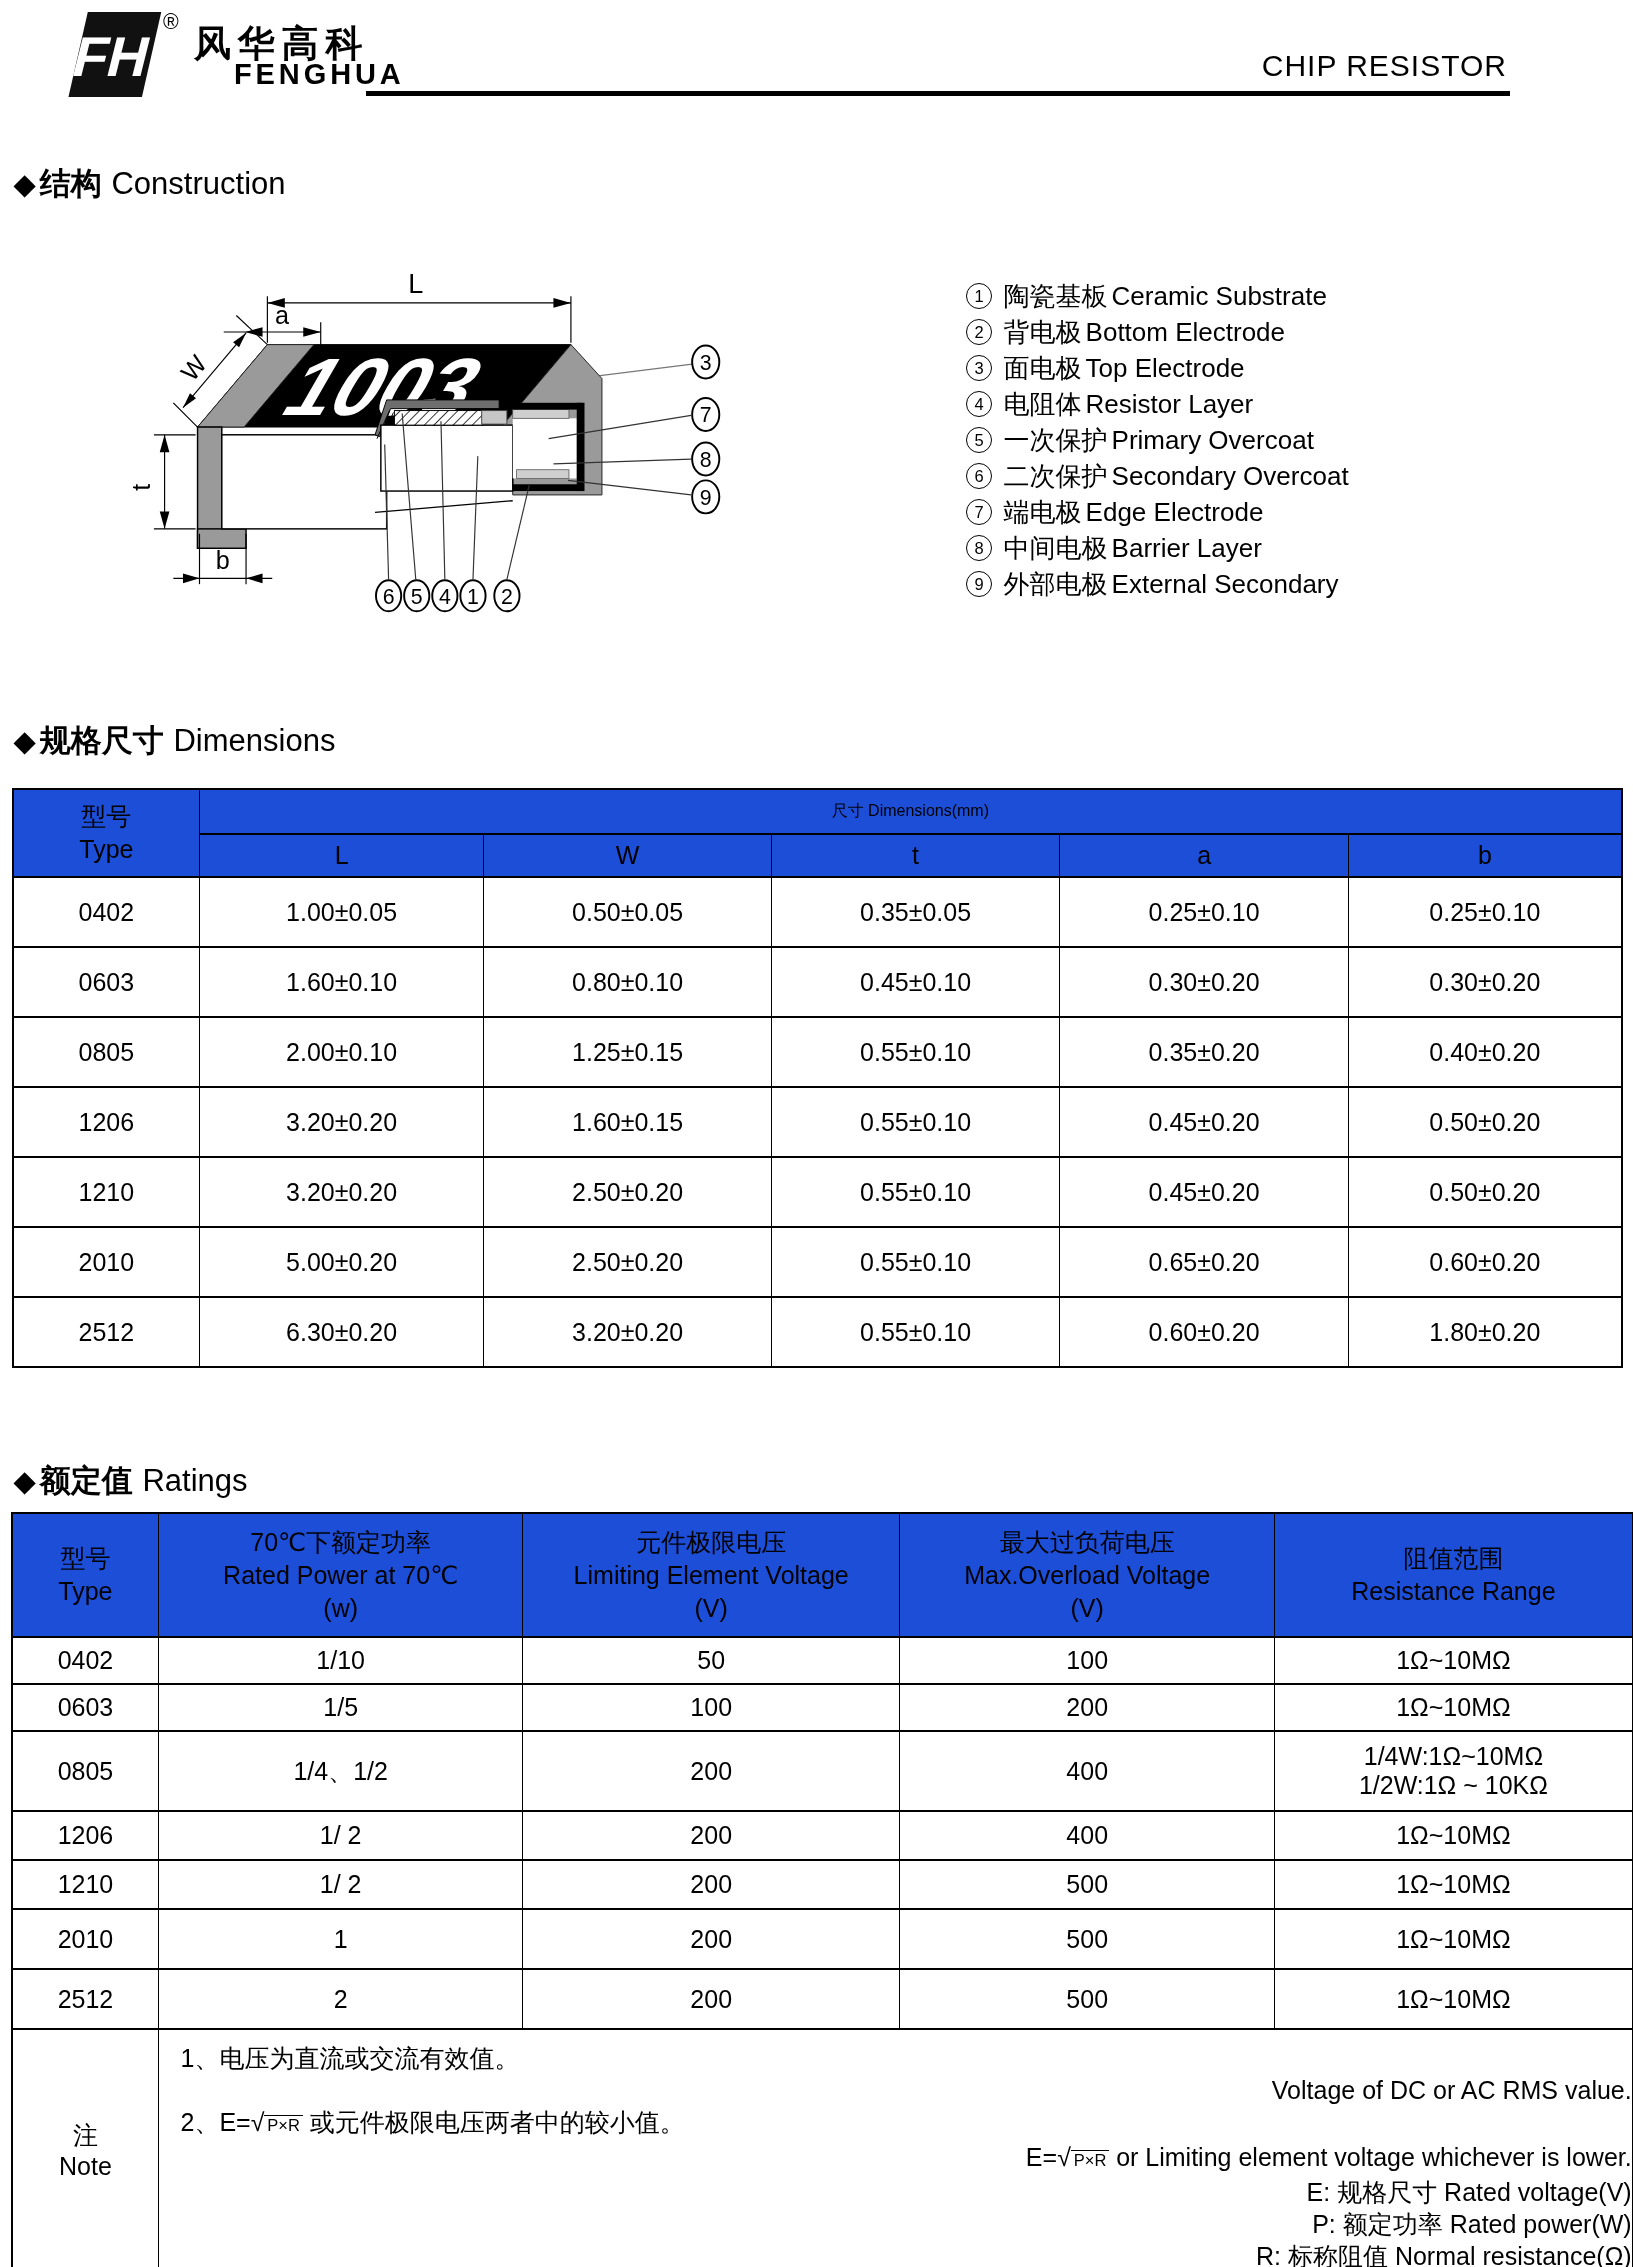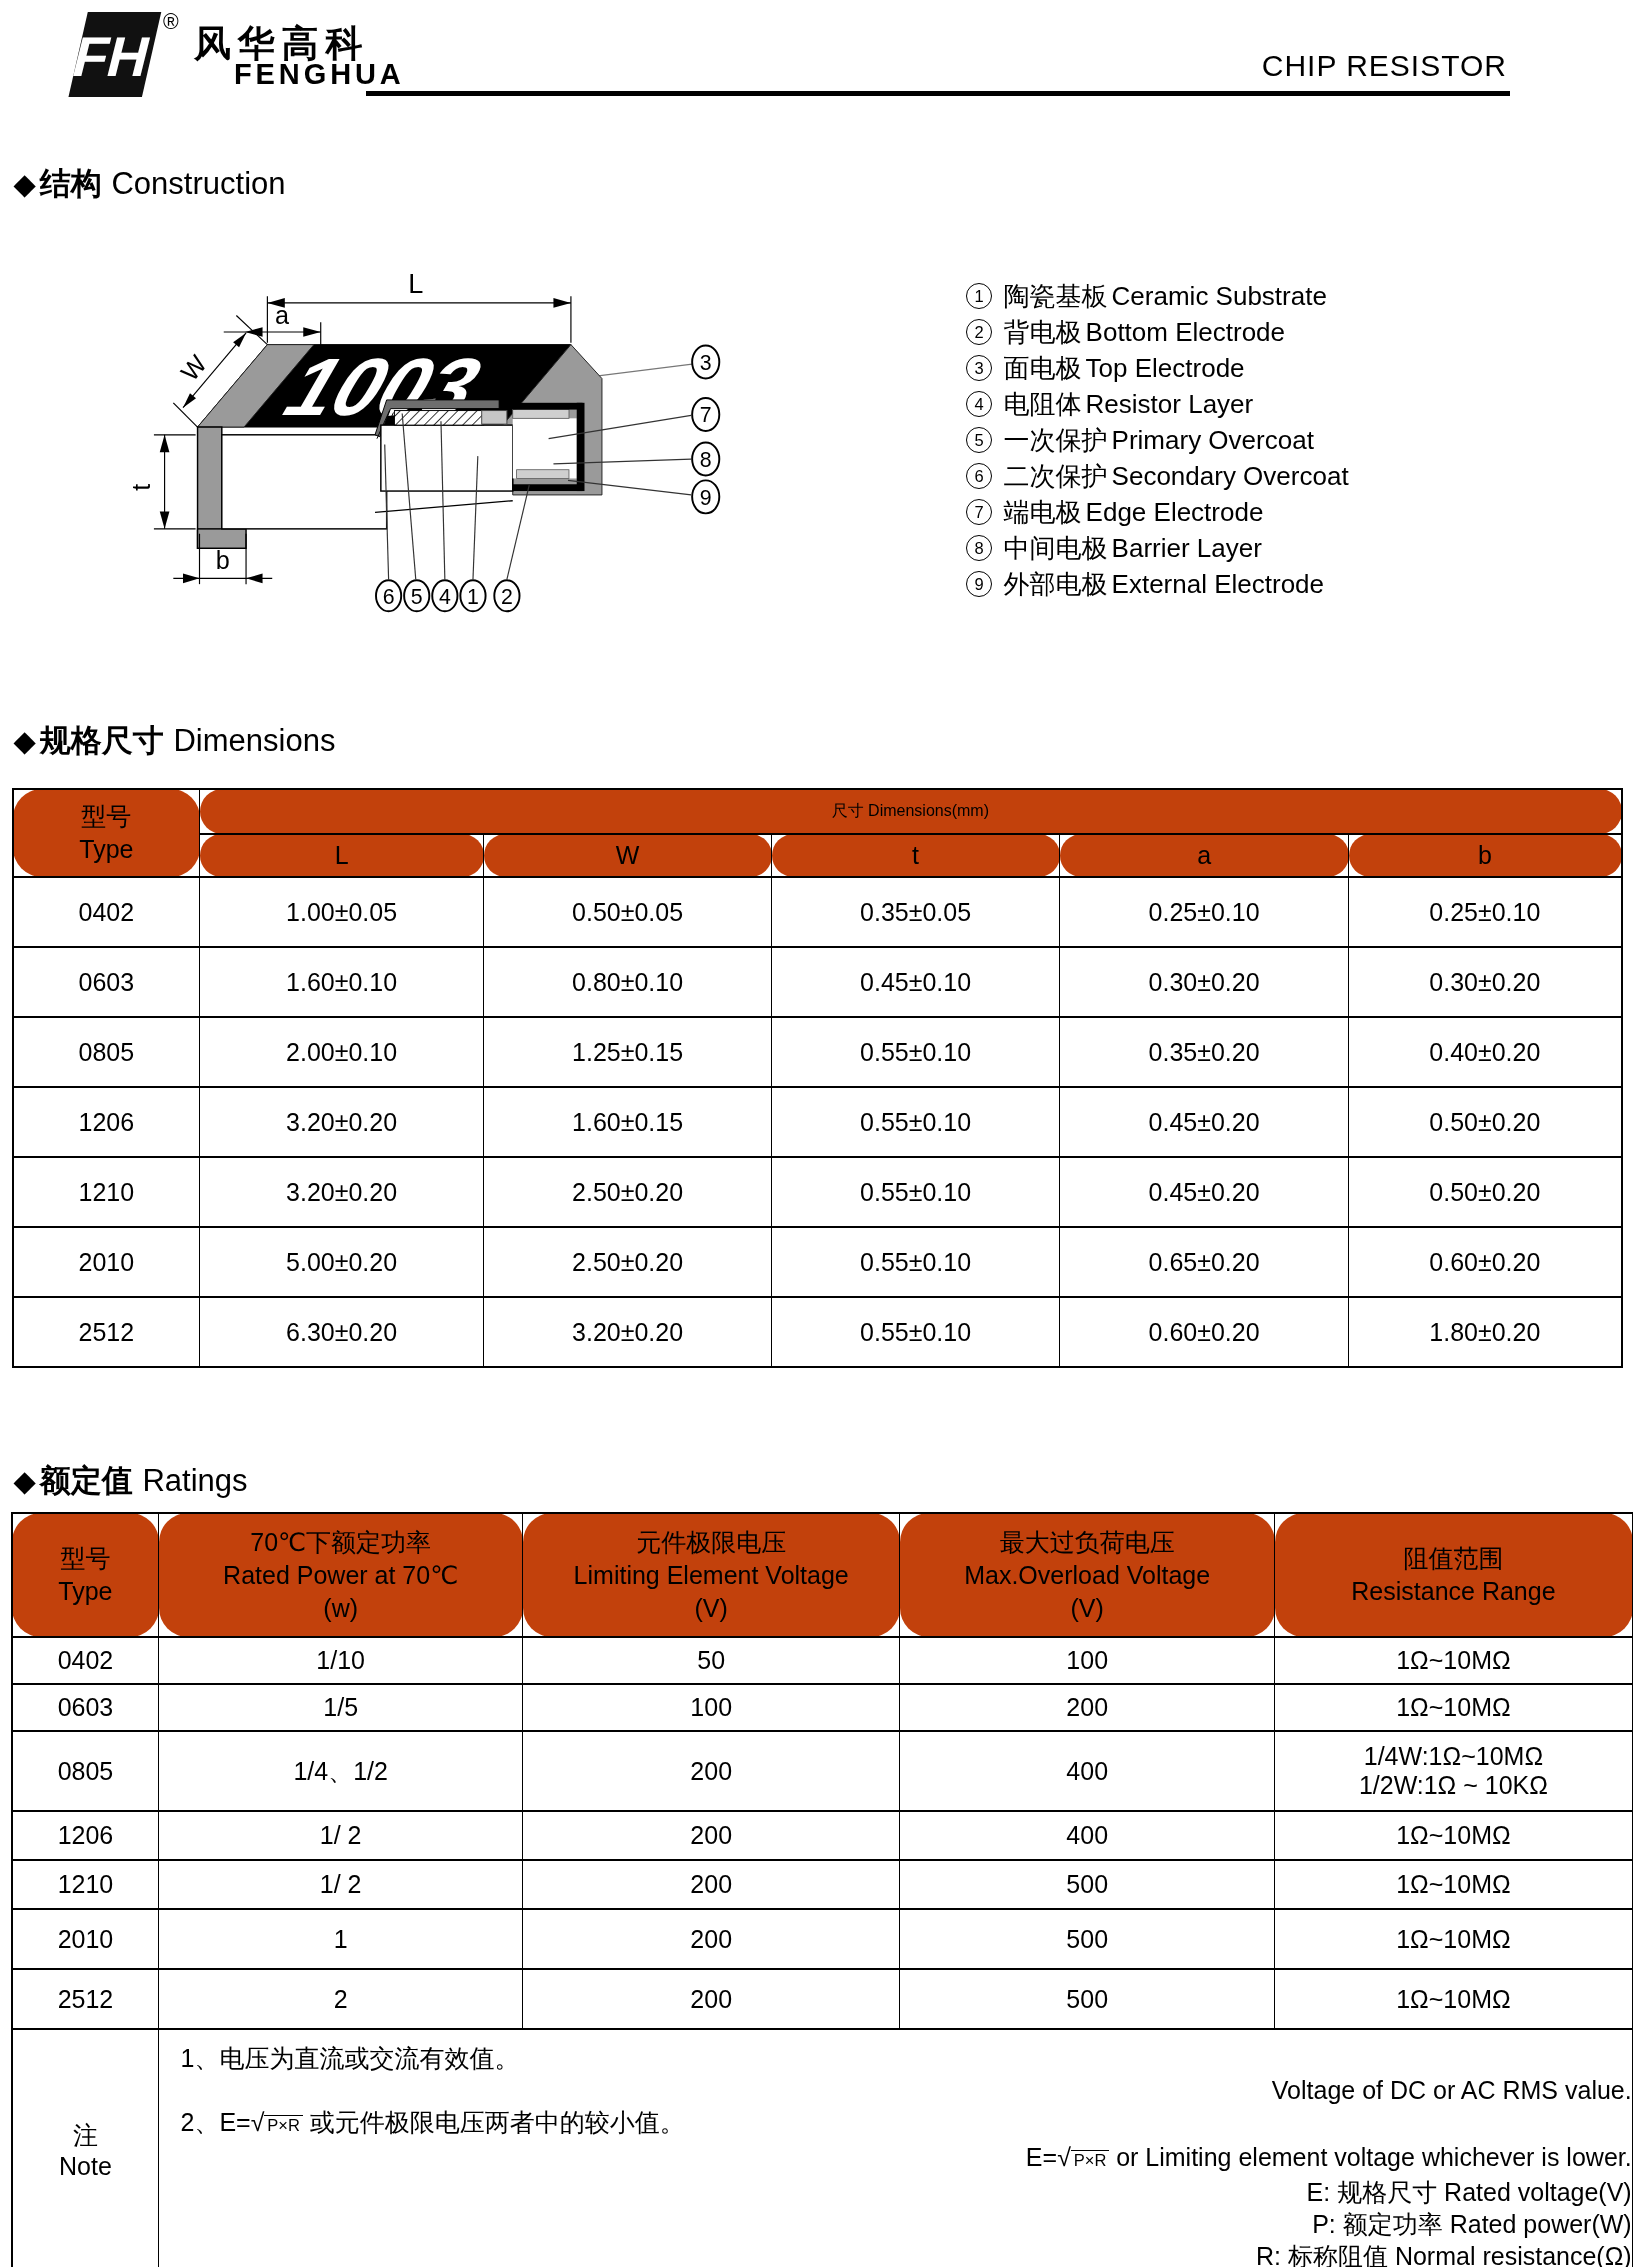--- a/index.html
+++ b/index.html
@@ -27,21 +27,21 @@
   
   table{border-collapse:collapse;table-layout:fixed;}
   .dtable{left:11.6px;top:788px;width:1610px;}
   .rtable{left:10.7px;top:1512px;width:1620px;}
   .dtable td,.dtable th,.rtable td,.rtable th{
       border:1.9px solid #000;text-align:center;vertical-align:middle;
       font-size:25px;font-weight:normal;padding:0;overflow:hidden;}
   .dtable tr,.rtable tr{border-top:2.9px solid #000;border-bottom:2.9px solid #000;}
   .dtable{border:2.9px solid #000;}
   .rtable{border:2.9px solid #000;}
-  .hdr{background:#c2410c;border-radius:29px;}
+  .hdr{background:#1d4ed8;}
   .hline{line-height:33px;}
   .note-cell{text-align:left !important;vertical-align:top !important;
              padding:11.6px 0 0 21.3px !important;font-size:24px;line-height:32px;}
   .note-lab{font-size:25px;line-height:31px;}
   .ovl{border-top:1.9px solid #000;font-size:16.5px;padding:0 2.9px;}
   .indent{padding-left:33px;text-align:right;}
   
   svg text{font-family:"Liberation Sans","DejaVu Sans",sans-serif;}
 </style>
 </head>
@@ -219,21 +219,21 @@
       <span>Edge Electrode</span>
     </div>
   <div class="legend-item">
       <span class="cnum">8</span>
       <span class="legend-cn">中间电极</span>
       <span>Barrier Layer</span>
     </div>
   <div class="legend-item">
       <span class="cnum">9</span>
       <span class="legend-cn">外部电极</span>
-      <span>External Electrode</span>
+      <span>External Secondary</span>
     </div>
 </div>
 
 <div class="abs sec-h" style="left:13.6px;top:720px;">
   <span class="dia">◆</span><span class="cn">规格尺寸</span><span class="en">Dimensions</span>
 </div>
 
 <table class="abs dtable">
   <colgroup>
       <col style="width:187px">

